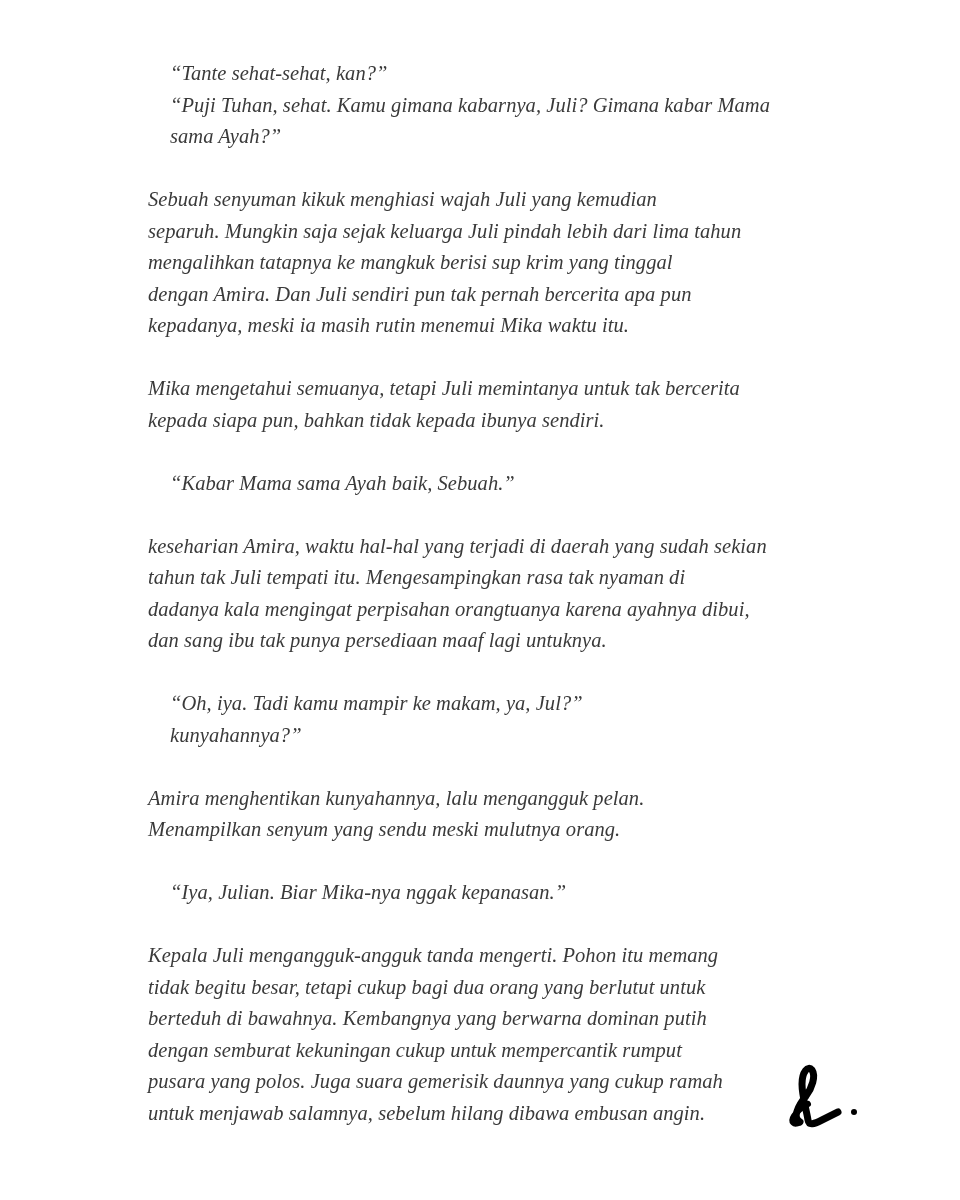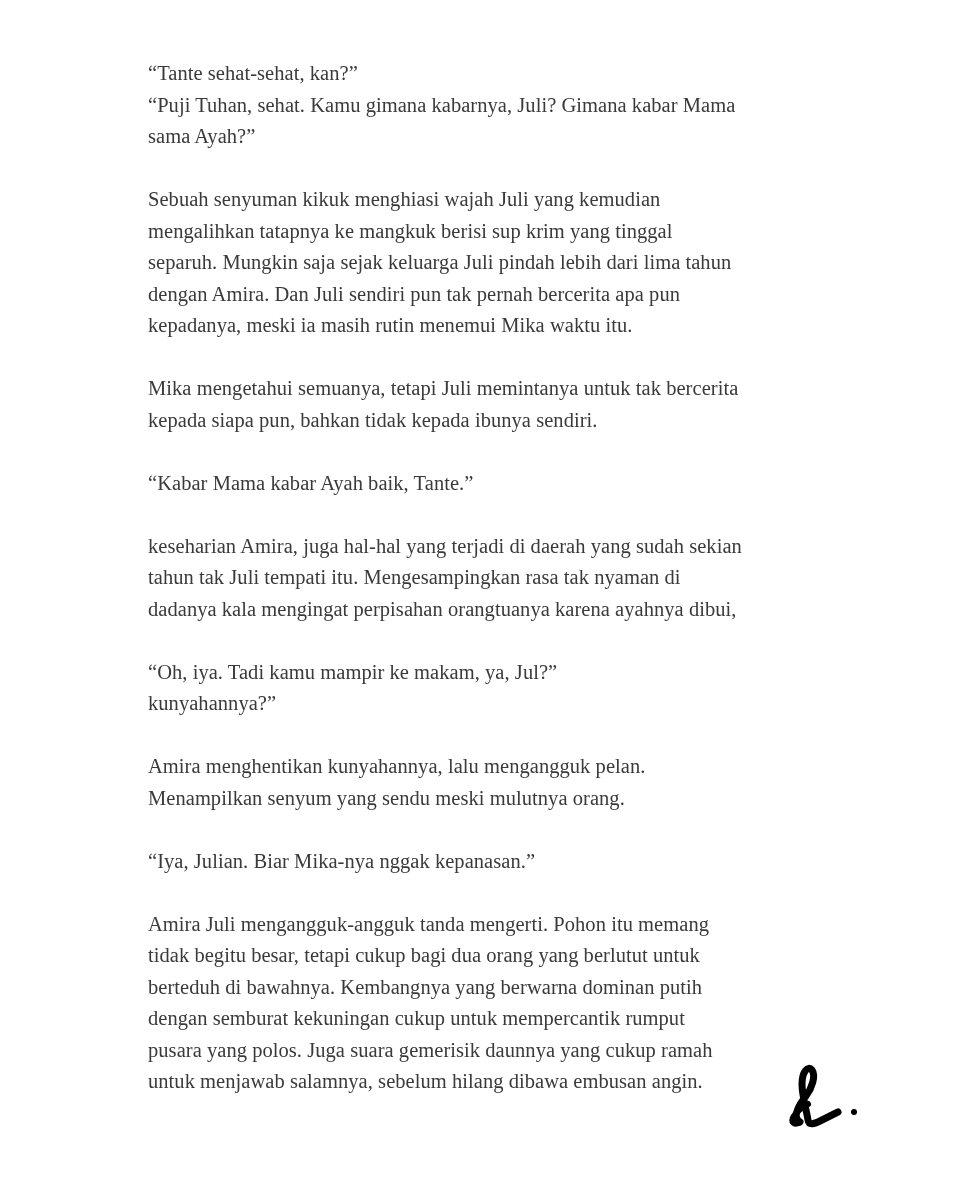--- a/index.html
+++ b/index.html
@@ -19,22 +19,25 @@
       position: absolute;
       left: 148px;
       top: 58px;
       width: 680px;
     }
     .para {
       font-size: 20.5px;
       line-height: 31.5px;
       margin: 0 0 31.5px 0;
       letter-spacing: 0.05px;
+      font-style: italic;
     }
     .para.italic {
+      font-style: italic;
+      margin-left: 22px;
     }
     .line {
       display: block;
       white-space: nowrap;
     }
     .signature {
       position: absolute;
       left: 782px;
       top: 1060px;
       width: 80px;
@@ -45,50 +48,51 @@
 <body>
 
 <div class="page">
   <p class="para italic">
     <span class="line">“Tante sehat-sehat, kan?”</span>
     <span class="line">“Puji Tuhan, sehat. Kamu gimana kabarnya, Juli? Gimana kabar Mama</span>
     <span class="line">sama Ayah?”</span>
   </p>
   <p class="para">
     <span class="line">Sebuah senyuman kikuk menghiasi wajah Juli yang kemudian</span>
+    <span class="line">separuh. Mungkin saja sejak keluarga Juli pindah lebih dari lima tahun</span>
     <span class="line">mengalihkan tatapnya ke mangkuk berisi sup krim yang tinggal</span>
-    <span class="line">separuh. Mungkin saja sejak keluarga Juli pindah lebih dari lima tahun</span>
     <span class="line">dengan Amira. Dan Juli sendiri pun tak pernah bercerita apa pun</span>
     <span class="line">kepadanya, meski ia masih rutin menemui Mika waktu itu.</span>
   </p>
   <p class="para">
     <span class="line">Mika mengetahui semuanya, tetapi Juli memintanya untuk tak bercerita</span>
     <span class="line">kepada siapa pun, bahkan tidak kepada ibunya sendiri.</span>
   </p>
   <p class="para italic">
-    <span class="line">“Kabar Mama kabar Ayah baik, Tante.”</span>
+    <span class="line">“Kabar Mama sama Ayah baik, Sebuah.”</span>
   </p>
   <p class="para">
-    <span class="line">keseharian Amira, juga hal-hal yang terjadi di daerah yang sudah sekian</span>
+    <span class="line">keseharian Amira, waktu hal-hal yang terjadi di daerah yang sudah sekian</span>
     <span class="line">tahun tak Juli tempati itu. Mengesampingkan rasa tak nyaman di</span>
     <span class="line">dadanya kala mengingat perpisahan orangtuanya karena ayahnya dibui,</span>
+    <span class="line">dan sang ibu tak punya persediaan maaf lagi untuknya.</span>
   </p>
   <p class="para italic">
     <span class="line">“Oh, iya. Tadi kamu mampir ke makam, ya, Jul?”</span>
     <span class="line">kunyahannya?”</span>
   </p>
   <p class="para">
     <span class="line">Amira menghentikan kunyahannya, lalu mengangguk pelan.</span>
     <span class="line">Menampilkan senyum yang sendu meski mulutnya orang.</span>
   </p>
   <p class="para italic">
     <span class="line">“Iya, Julian. Biar Mika-nya nggak kepanasan.”</span>
   </p>
   <p class="para">
-    <span class="line">Amira Juli mengangguk-angguk tanda mengerti. Pohon itu memang</span>
+    <span class="line">Kepala Juli mengangguk-angguk tanda mengerti. Pohon itu memang</span>
     <span class="line">tidak begitu besar, tetapi cukup bagi dua orang yang berlutut untuk</span>
     <span class="line">berteduh di bawahnya. Kembangnya yang berwarna dominan putih</span>
     <span class="line">dengan semburat kekuningan cukup untuk mempercantik rumput</span>
     <span class="line">pusara yang polos. Juga suara gemerisik daunnya yang cukup ramah</span>
     <span class="line">untuk menjawab salamnya, sebelum hilang dibawa embusan angin.</span>
   </p>
 </div>
 
 <div class="signature">
   <svg width="80" height="80" viewBox="0 0 80 80" xmlns="http://www.w3.org/2000/svg">

